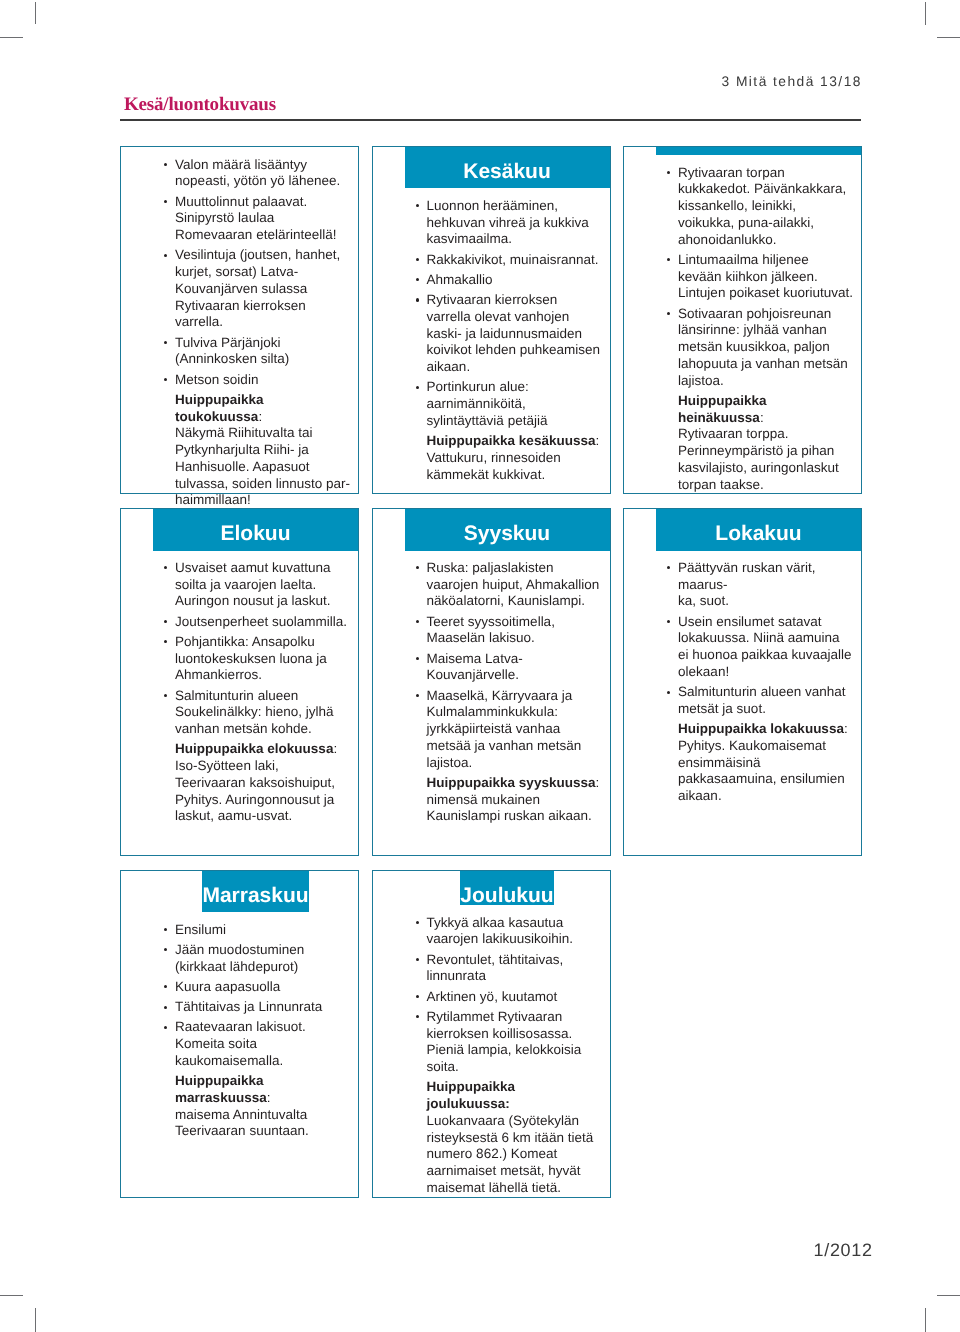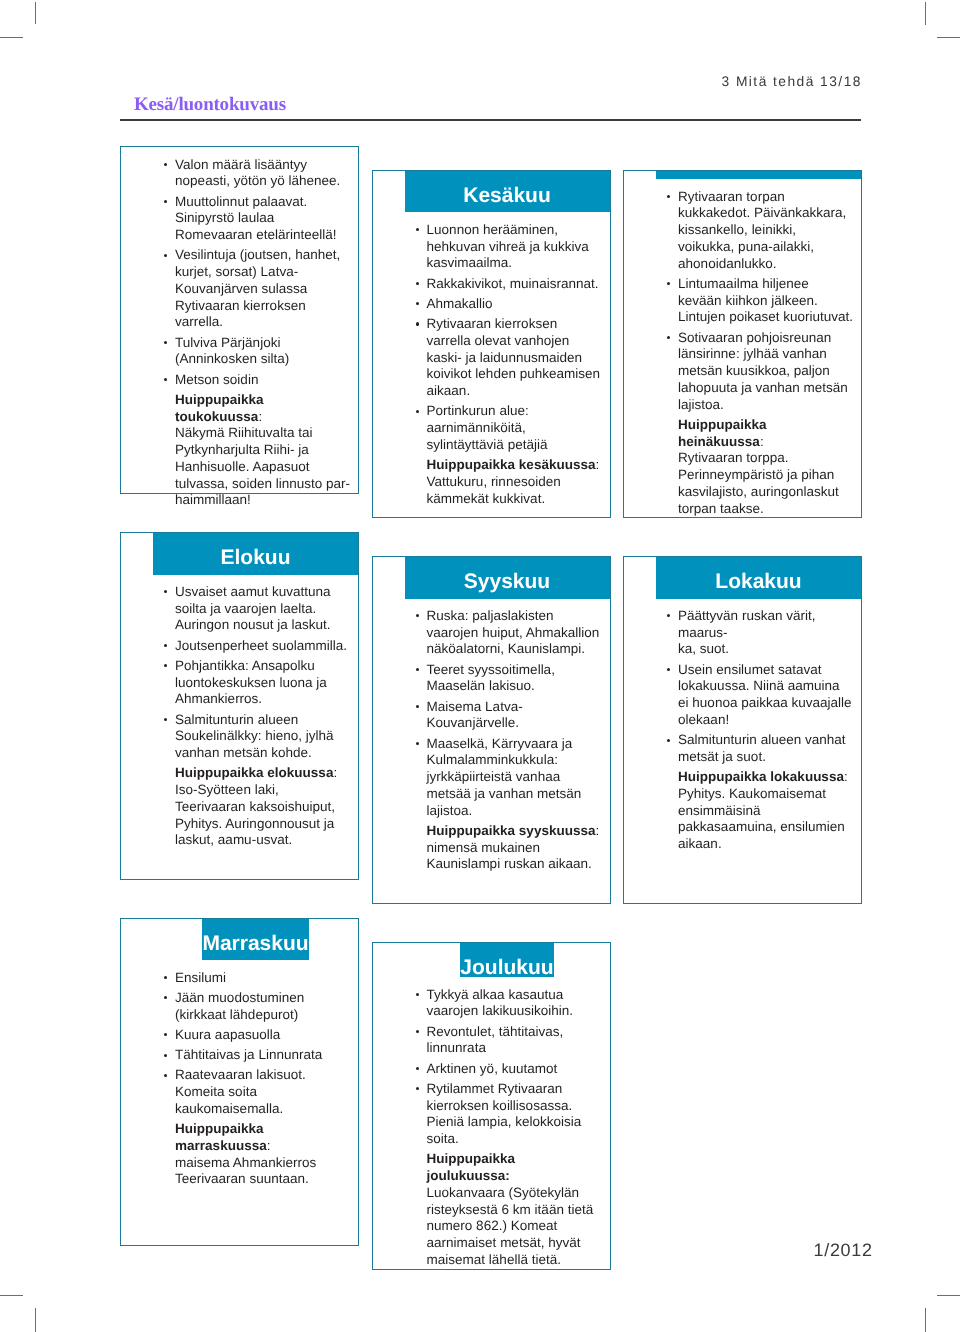--- a/index.html
+++ b/index.html
@@ -17,30 +17,30 @@
   .crop.v { width: 1px; }
   .crop.h { height: 1px; }
 
   
   .folio {
     position: absolute; left: 721.5px; top: 74.2px;
     font-size: 13.8px; letter-spacing: 1.45px; color: #3b3b3b; white-space: nowrap;
   }
   h1.doc-title {
     margin: 0; padding: 0;
-    position: absolute; left: 134px; top: 93.5px;
+    position: absolute; left: 124px; top: 93.5px;
     font-family: "Liberation Serif", serif; font-weight: bold;
-    font-size: 19px; color: #8b5cf6; letter-spacing: -0.2px; white-space: nowrap;
+    font-size: 19px; color: #be185d; letter-spacing: -0.2px; white-space: nowrap;
   }
   .rule { position: absolute; left: 119.8px; top: 118.6px; width: 741.5px; height: 2.1px; background: #3b3b3b; }
 
   
   .grid { position: absolute; left: 120px; top: 146.3px; width: 742px; }
   .row { display: flex; margin-bottom: 13.9px; }
-  .row .card + .card { margin-left: 12.5px; margin-top: 24px; }
+  .row .card + .card { margin-left: 12.5px; }
   .card {
     width: 239px; flex: 0 0 239px; box-sizing: border-box;
     border: 1.5px solid #1a7a99; background: #ffffff;
     display: flex; flex-direction: column; padding-left: 32px;
   }
   .card.r1 { height: 348.2px; }
   .card.r2 { height: 347.9px; }
   .card.r3 { height: 327.5px; align-items: center; }
   .card-head {
     background: #0091bc; color: #ffffff; text-align: center;
@@ -181,21 +181,21 @@
         <div class="card-body">
           <ul class="items">
               <li>Ensilumi</li>
               <li>Jään muodostuminen (kirkkaat lähdepurot)</li>
               <li>Kuura aapasuolla</li>
               <li>Tähtitaivas ja Linnunrata</li>
               <li>Raatevaaran lakisuot. Komeita soita kaukomaisemalla.</li>
             </ul>
           <div class="tip">
             <b>Huippupaikka marraskuussa</b><span>:</span><br>
-            <span>maisema Ahmankierros Teerivaaran suuntaan.</span>
+            <span>maisema Annintuvalta Teerivaaran suuntaan.</span>
           </div>
         </div>
       </div>
       <div class="card r3">
         <div class="card-head">Joulukuu</div>
         <div class="card-body">
           <ul class="items">
               <li>Tykkyä alkaa kasautua vaarojen lakikuusikoihin.</li>
               <li>Revontulet, tähtitaivas, linnunrata</li>
               <li>Arktinen yö, kuutamot</li>

